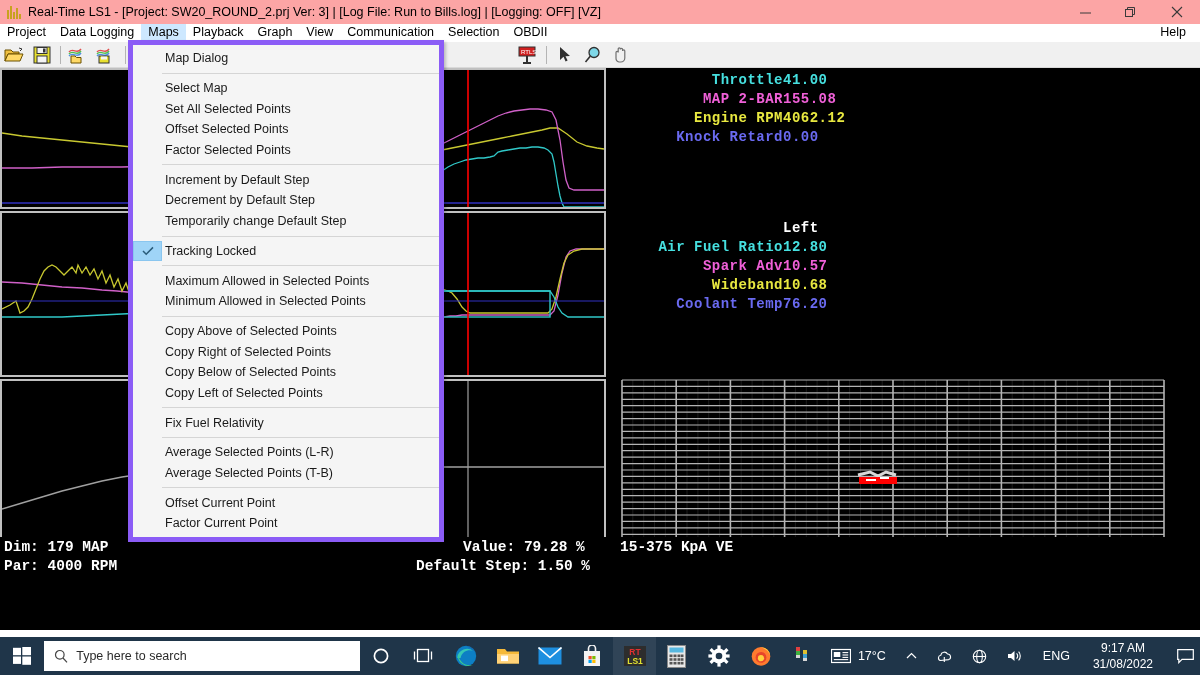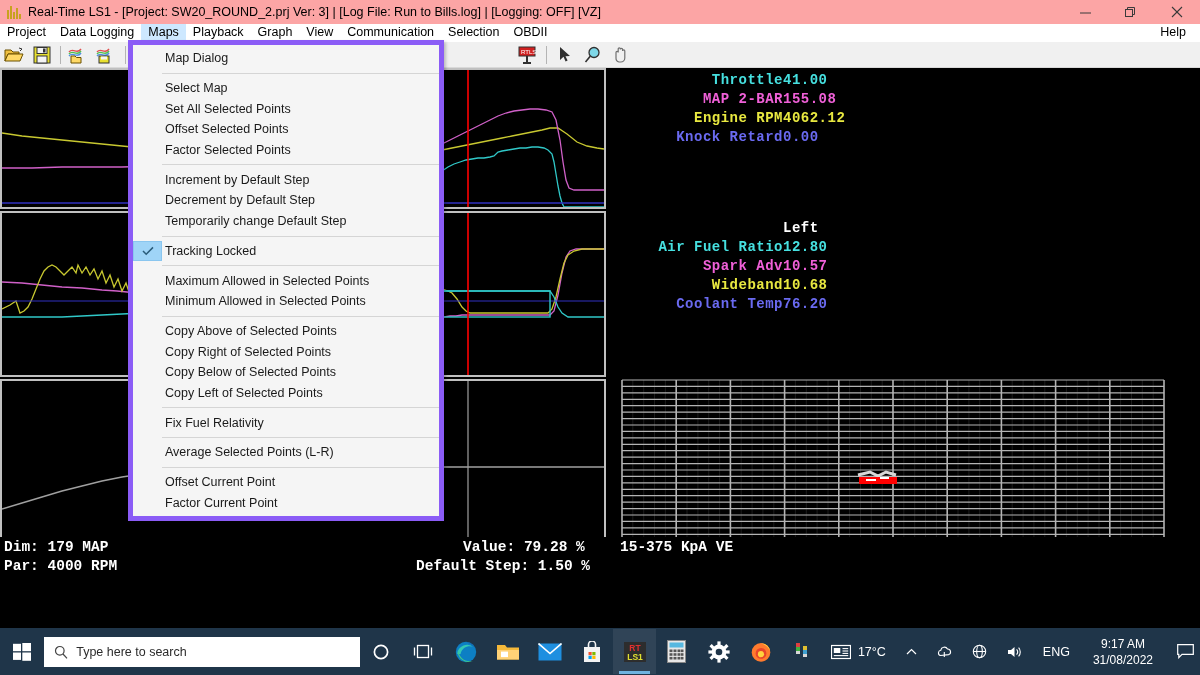--- a/index.html
+++ b/index.html
@@ -127,21 +127,21 @@
     font-size: 14.5px; font-weight: bold; color: #fff; white-space: pre;
   }
   .sb-l1 { position: absolute; left: 4px; top: 2px; }
   .sb-l2 { position: absolute; left: 4px; top: 21px; }
   .sb-c1 { position: absolute; left: 463px; top: 2px; }
   .sb-c2 { position: absolute; left: 416px; top: 21px; }
   .sb-r1 { position: absolute; left: 620px; top: 2px; }
 
   
   .taskbar {
-    position: absolute; left: 0; bottom: 0; width: 1200px; height: 47px;
+    position: absolute; left: 0; bottom: 0; width: 1200px; height: 38px;
     background: #1f3549; display: flex; align-items: center; z-index: 80;
   }
   .start-btn {
     width: 46px; height: 45px; display: flex; align-items: center; justify-content: center;
   }
   .search-box {
     width: 328px; height: 30px; background: #ffffff;
     display: flex; align-items: center; gap: 8px; padding-left: 10px;
     color: #2b2b2b; font-size: 12.5px;
   }
@@ -499,20 +499,24 @@
       <div class="menu-sep"></div>
       <div class="menu-item">
         <div class="menu-check"></div>
         <span class="menu-label">Fix Fuel Relativity</span>
       </div>
       <div class="menu-sep"></div>
       <div class="menu-item">
         <div class="menu-check"></div>
         <span class="menu-label">Average Selected Points (L-R)</span>
       </div>
+      <div class="menu-item">
+        <div class="menu-check"></div>
+        <span class="menu-label">Average Selected Points (T-B)</span>
+      </div>
       <div class="menu-sep"></div>
       <div class="menu-item">
         <div class="menu-check"></div>
         <span class="menu-label">Offset Current Point</span>
       </div>
       <div class="menu-item">
         <div class="menu-check"></div>
         <span class="menu-label">Factor Current Point</span>
       </div>
     </div>

